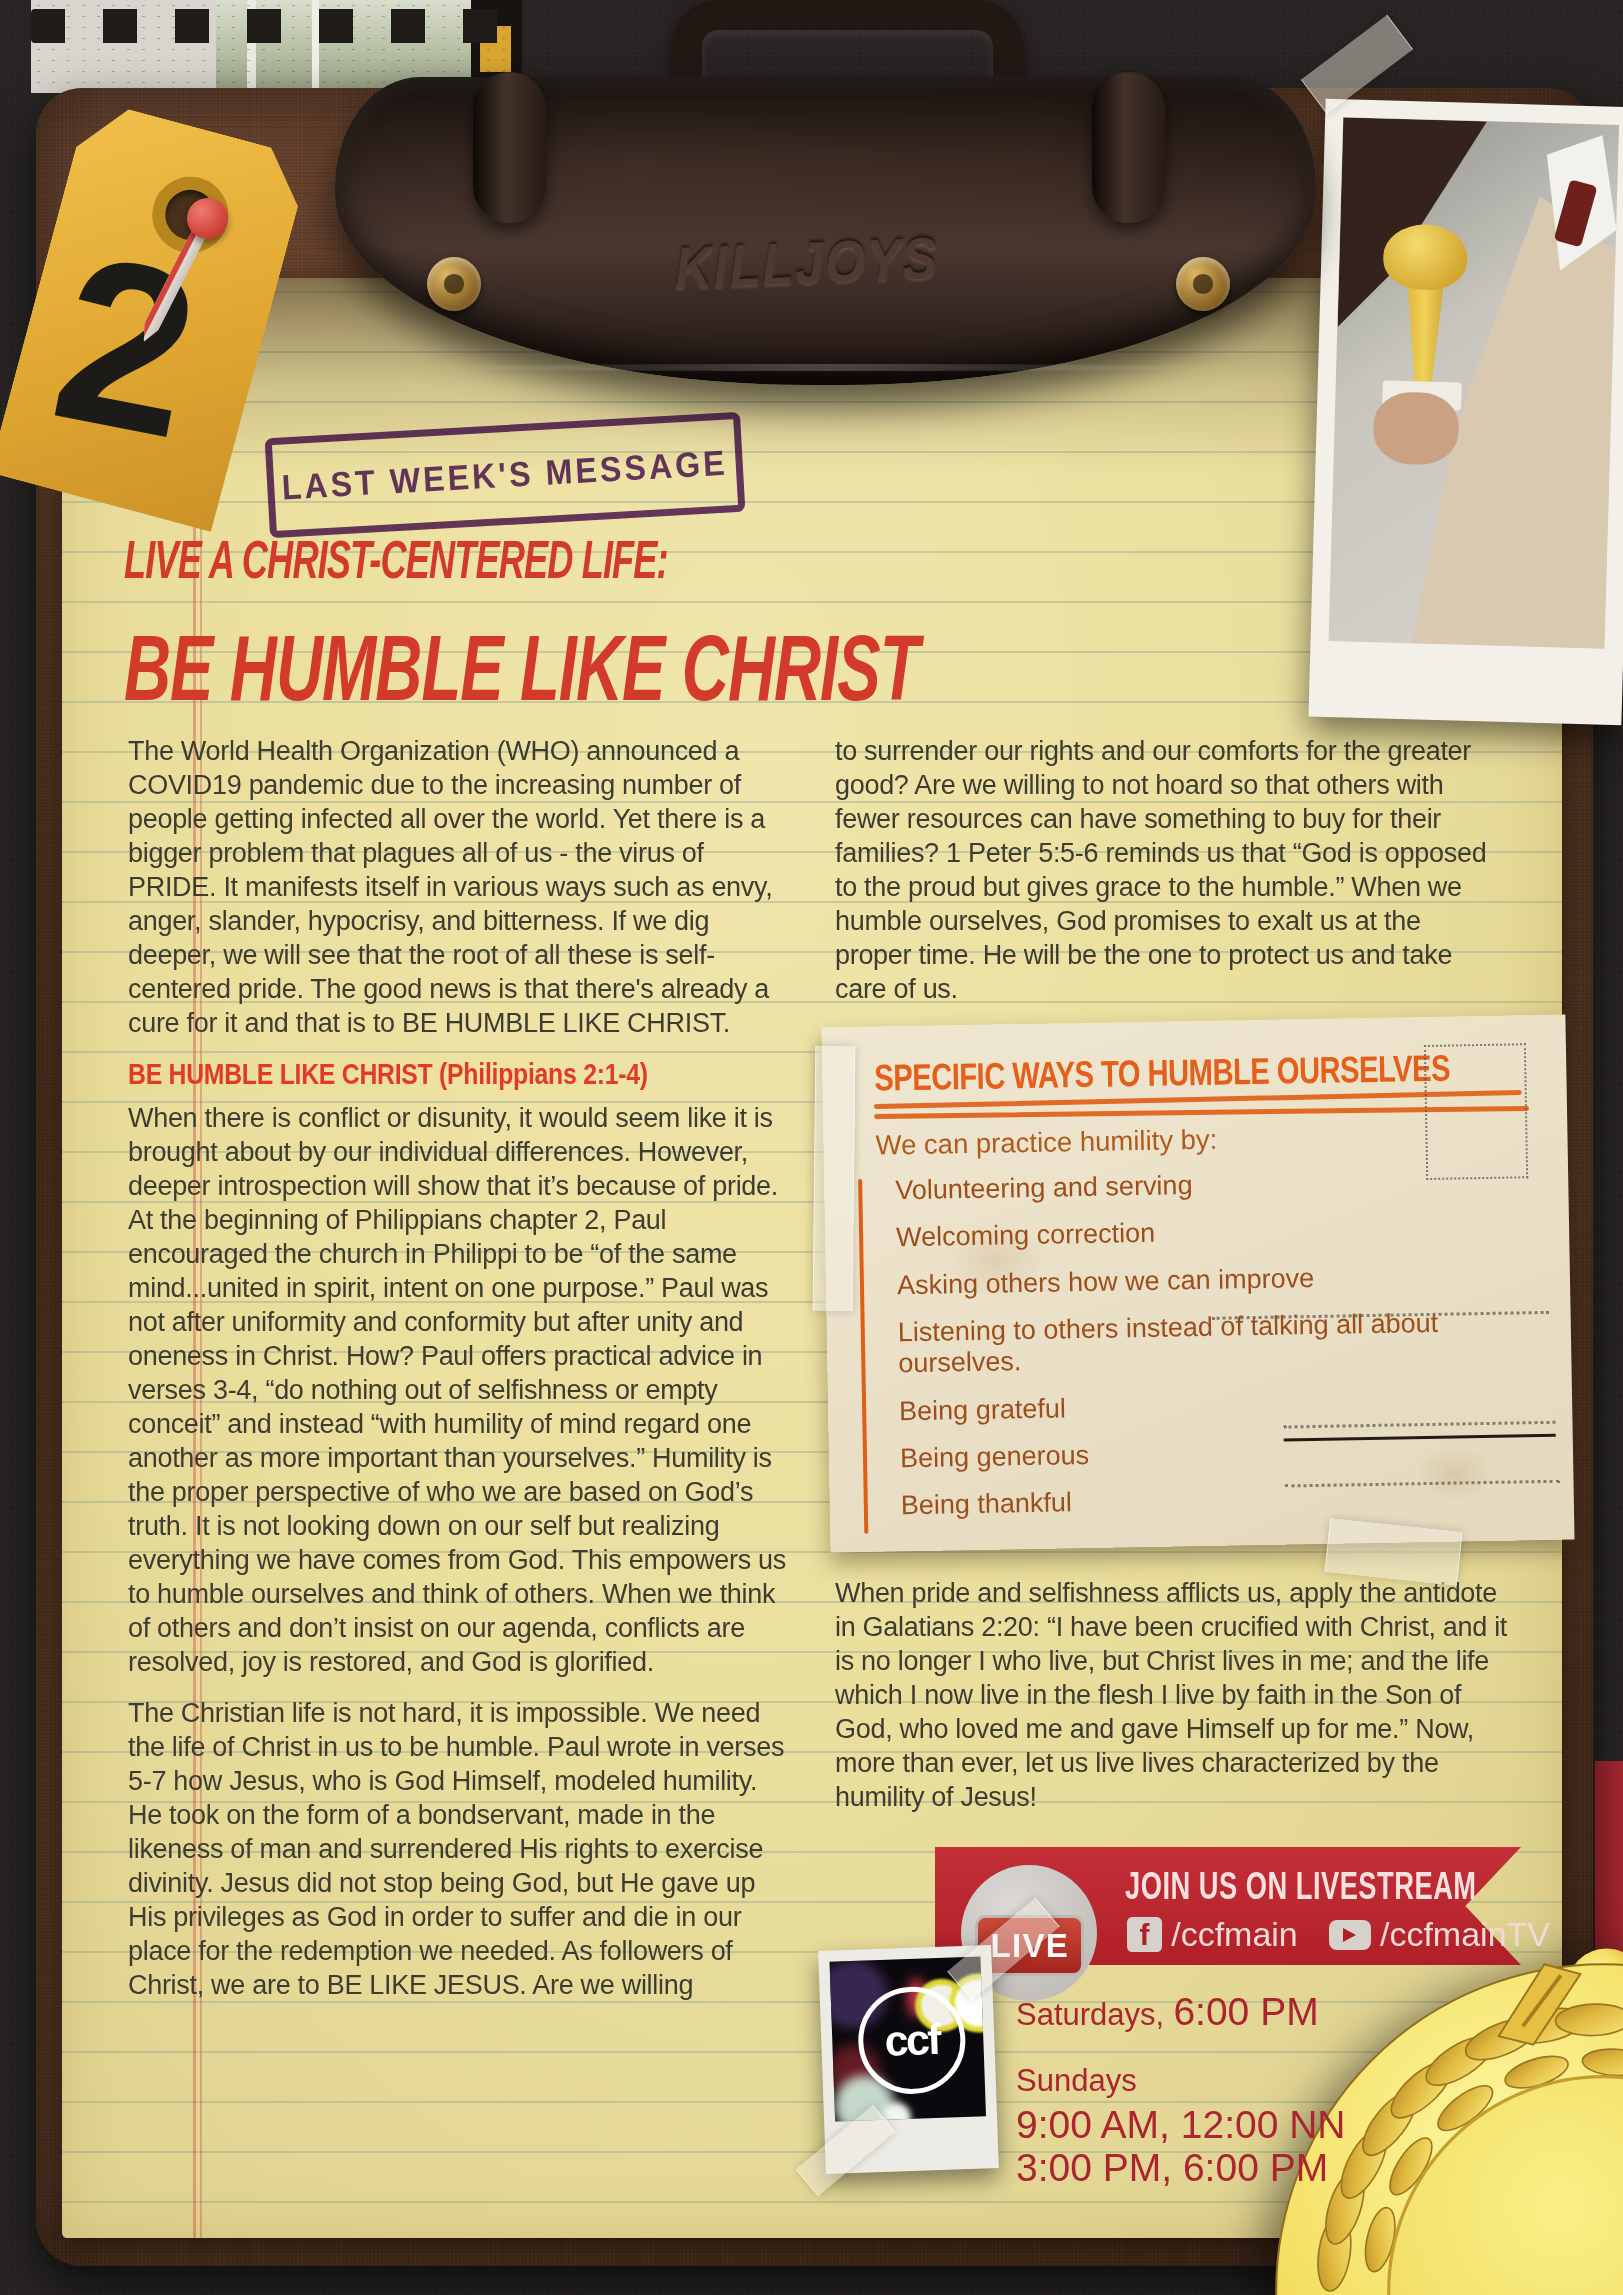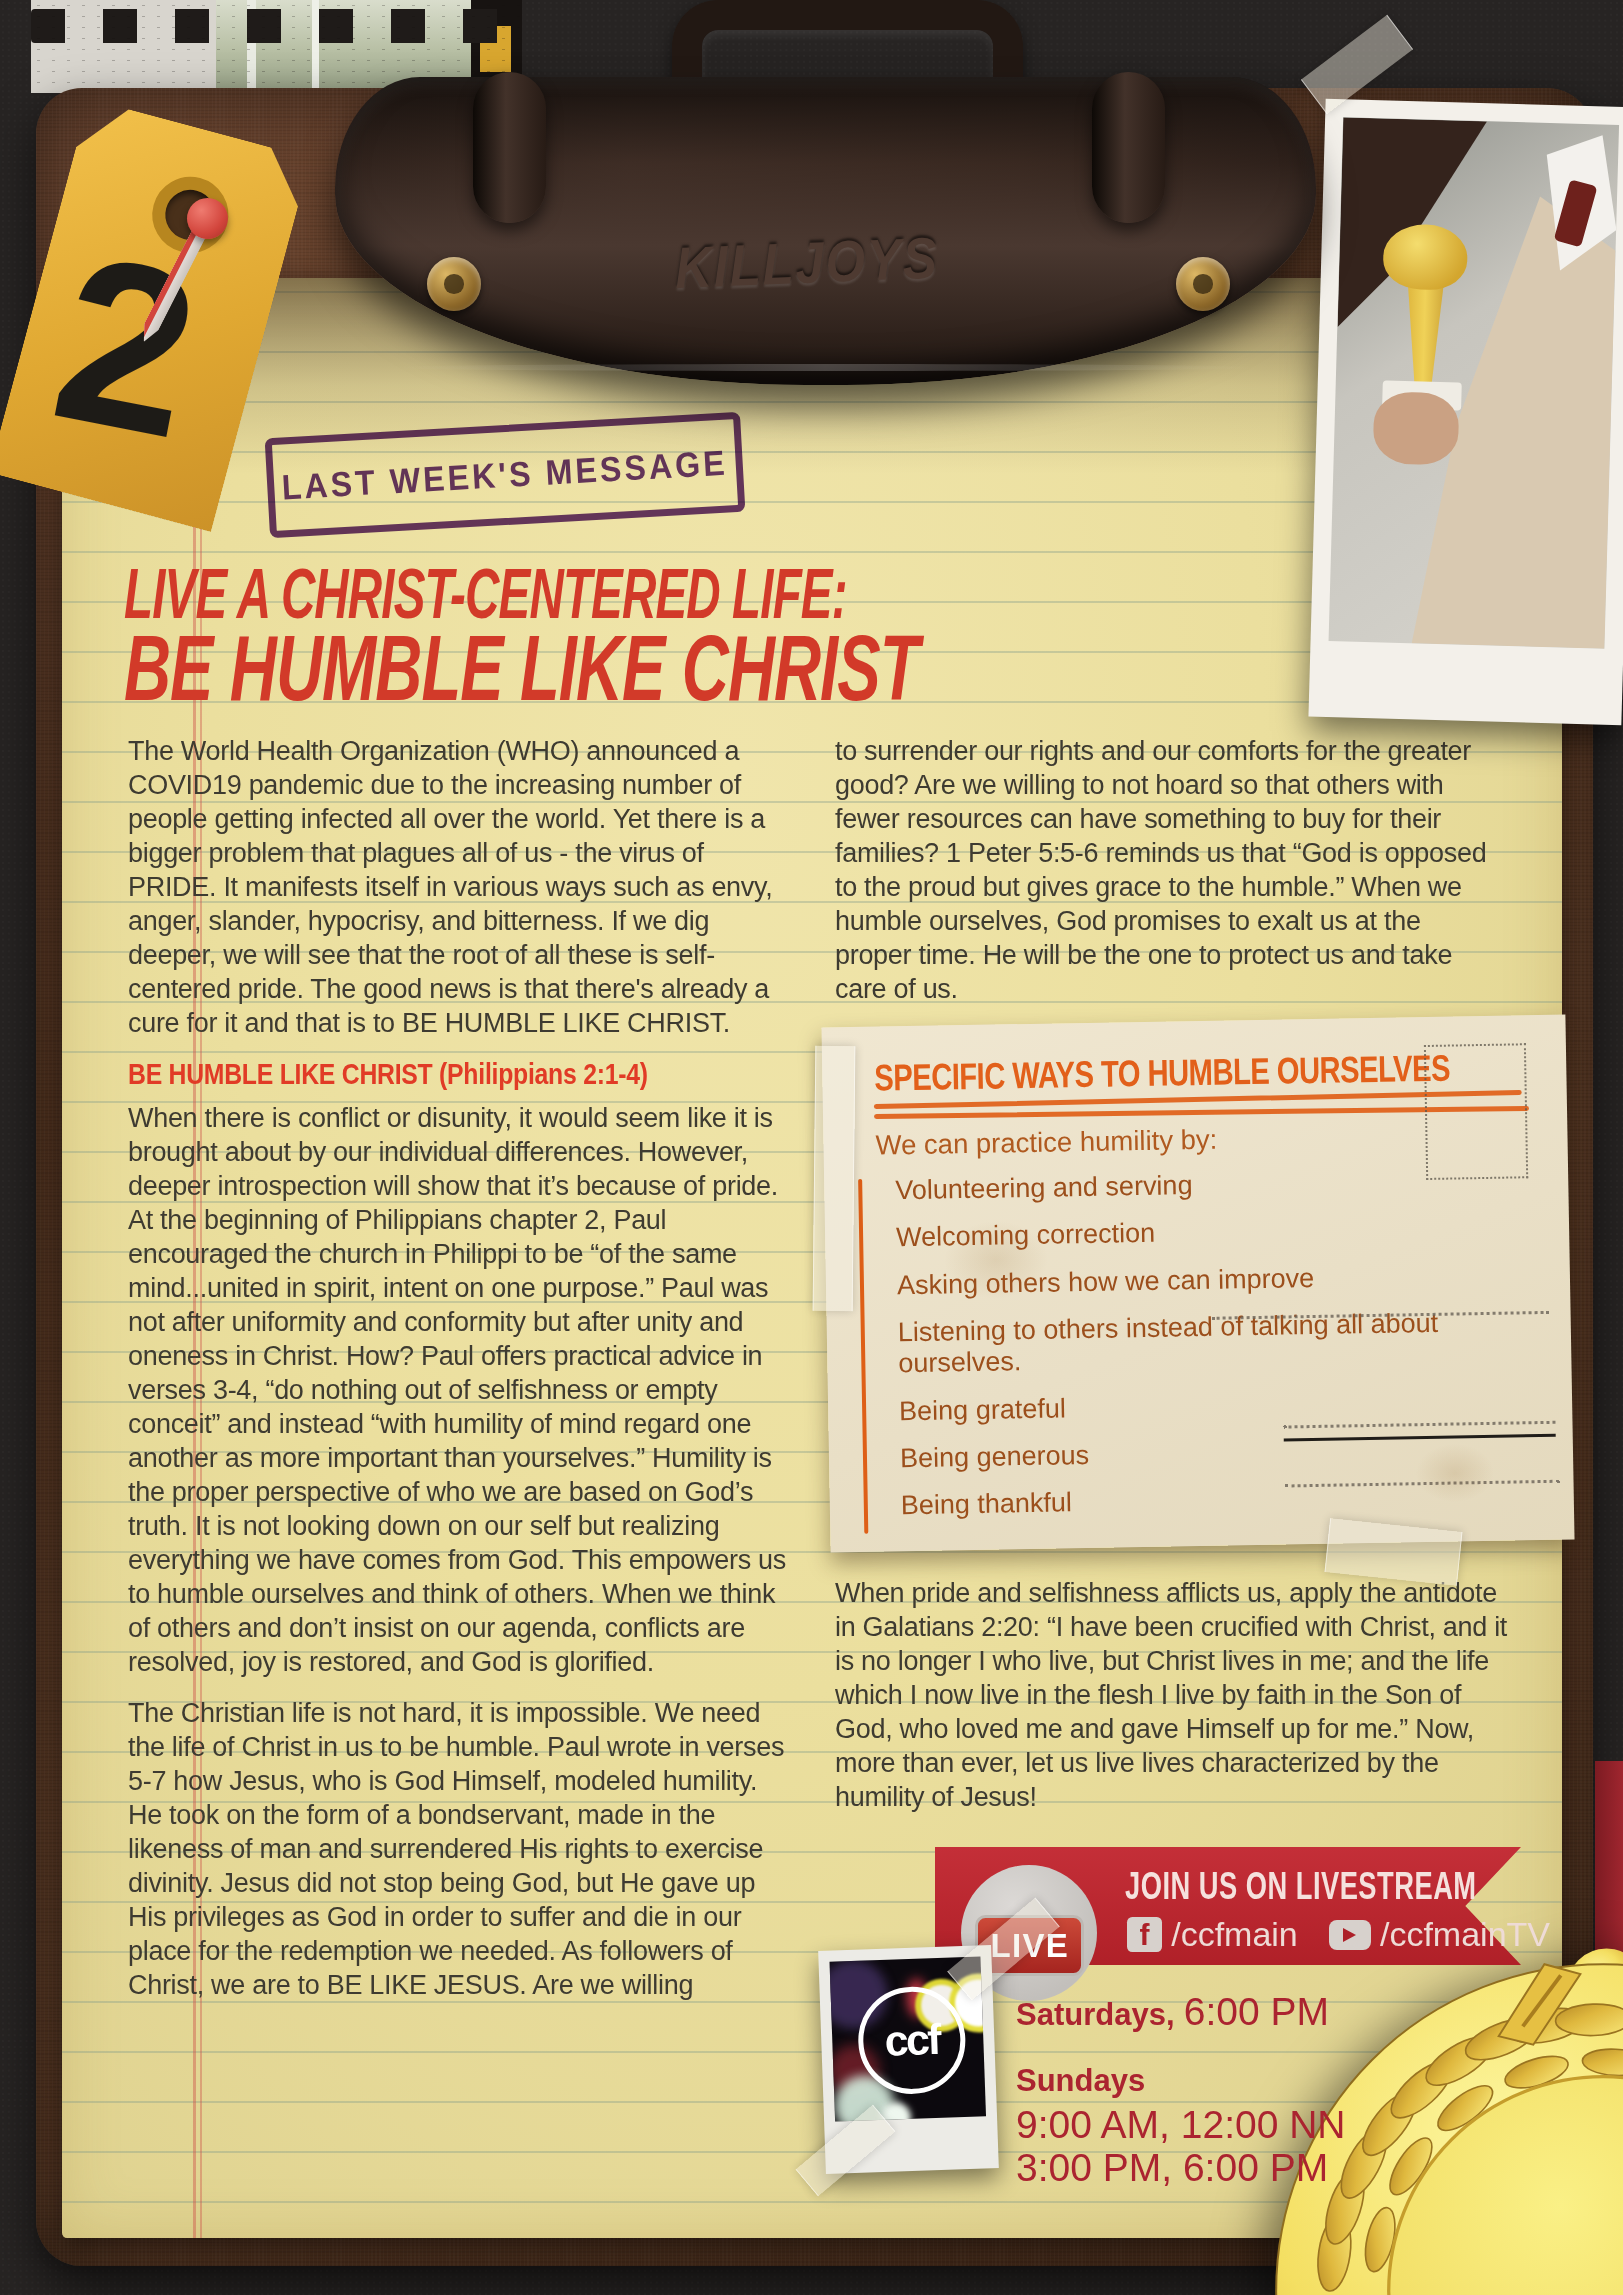--- a/index.html
+++ b/index.html
@@ -33,21 +33,21 @@
       repeating-linear-gradient(180deg,transparent 0 48px,rgba(125,152,136,.35) 48px 50px);
     background-position:0 0,0 25px;}
   .paper-shade{position:absolute;left:62px;top:278px;width:1500px;height:196px;z-index:4;pointer-events:none;
     background:linear-gradient(180deg,rgba(45,24,12,.52),rgba(45,24,12,.15) 55%,transparent);}
 
   
   .stamp{position:absolute;left:267px;top:425px;width:462px;height:86px;border:7.2px solid #5e2c7e;border-radius:7.9px;
     transform:rotate(-3.2deg);display:flex;align-items:center;justify-content:center;z-index:5;mix-blend-mode:multiply;opacity:.93;}
   .stamp span{display:inline-block;font-weight:bold;font-size:35px;letter-spacing:3.3px;color:#5e2c7e;transform:scaleX(.92);white-space:nowrap;}
   .title1,.title2{position:absolute;left:124px;z-index:5;font-weight:bold;font-style:italic;color:#d23a29;margin:0;line-height:1;white-space:nowrap;}
-  .title1{top:558px;font-size:71px;}
+  .title1{top:532px;font-size:54px;}
   .title2{top:622px;font-size:93px;}
   .title1 span,.title2 span{display:inline-block;transform:scaleX(.67);transform-origin:left;letter-spacing:-1.3px;}
   .title2 span{transform:scaleX(.70);}
 
   
   .bodycopy{font-size:27px;line-height:34px;color:#3e3b31;letter-spacing:-0.3px;}
   .bodycopy p{margin:0 0 17px 0;}
   .col1{position:absolute;left:128px;top:734px;width:666px;z-index:5;}
   .col1 h2,.colhead{margin:18.3px 0 11.8px 0;font-size:29.5px;line-height:31px;color:#e13b26;white-space:nowrap;}
   .col1 h2 span{display:inline-block;font-weight:bold;transform:scaleX(.84);transform-origin:left;letter-spacing:-0.3px;}
@@ -110,21 +110,21 @@
   .b5{left:-5.2px;top:84px;width:51px;height:51px;background:#6e1f28;filter:blur(6.5px);opacity:.9;}
   .b6{left:0px;top:115px;width:60px;height:60px;background:#cfe4d6;filter:blur(5.2px);opacity:.95;}
   .b7{left:46px;top:143px;width:30px;height:30px;background:#eef7ef;filter:blur(3.3px);}
   .ccf-circle{position:absolute;left:26px;top:27.5px;width:97px;height:97px;border:5.9px solid #fff;border-radius:50%;
     display:flex;align-items:center;justify-content:center;}
   .ccf-circle span{color:#fff;font-weight:bold;font-size:43px;letter-spacing:-2.6px;}
 
   
   .schedule{position:absolute;left:1016px;top:1990px;z-index:7;color:#ab2430;}
   .s-row1{font-size:31px;margin-bottom:29px;}
-  .s-bold{font-weight:bold;font-size:31px;}
+  .s-bold{font-weight:normal;font-size:31px;}
   .s-time{font-size:39px;}
   .s-row1 .s-time{margin-left:9.2px;}
   .schedule .sunday{margin-bottom:6.5px;}
   .schedule .t1,.schedule .t2{margin-top:5.2px;line-height:38px;}
 
   
   .medal{position:absolute;left:1214px;top:1928px;z-index:4;overflow:visible;filter:drop-shadow(-13px 7.9px 25px rgba(0,0,0,.5));}
 
   
   .clip-plate{position:absolute;left:335px;top:77px;width:981px;height:308px;z-index:10;

